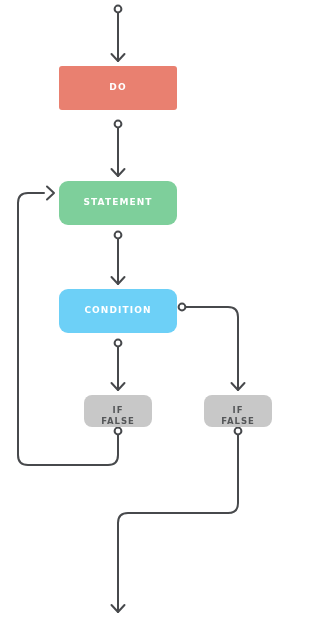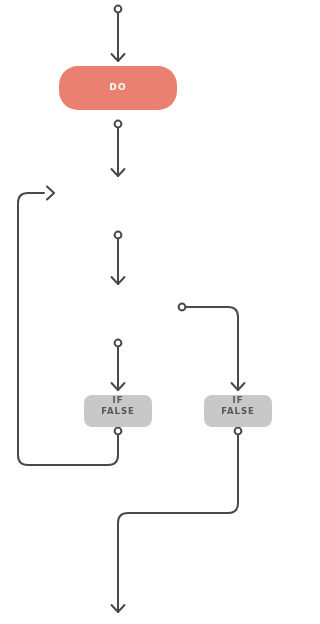--- a/index.html
+++ b/index.html
@@ -36,21 +36,21 @@
     font-weight: 700;
     text-align: center;
     line-height: 1.25;
     z-index: 2;
   }
   .node-do {
     left: 59px;
     top: 66px;
     width: 118px;
     height: 44px;
-    border-radius: 19px;
+    border-radius: 3px;
     background: #e98070;
   }
   .node-statement {
     left: 59px;
     top: 181px;
     width: 118px;
     height: 44px;
     border-radius: 9px;
     background: #7ecf9b;
   }
@@ -58,21 +58,21 @@
     left: 59px;
     top: 289px;
     width: 118px;
     height: 44px;
     border-radius: 9px;
     background: #6dd0f7;
   }
   .pill {
     position: absolute;
     display: flex;
-    align-items: flex-start;
+    align-items: flex-end;
     justify-content: center;
     box-sizing: border-box;
     width: 68px;
     height: 32px;
     border-radius: 8px;
     background: #c8c8c8;
     color: #555759;
     font-size: 8.5px;
     font-weight: 700;
     letter-spacing: 0.9px;
@@ -143,21 +143,27 @@
                L 118 612" fill="none" stroke="#47494c" stroke-width="2" stroke-linecap="round" stroke-linejoin="round"></path>
       <circle cx="238" cy="431" r="3.4" fill="#ffffff" stroke="#47494c" stroke-width="2"></circle>
       <use href="#arrowhead-glyph" x="118" y="612"></use>
     </g>
   </svg>
 
   <div class="node node-do">
     <span>DO</span>
   </div>
 
+  <div class="node node-statement">
+    <span>STATEMENT</span>
+  </div>
 
+  <div class="node node-condition">
+    <span>CONDITION</span>
+  </div>
 
   <div class="pill pill-false">
     <span>
       <span>IF</span><br>
       <span>FALSE</span>
     </span>
   </div>
 
   <div class="pill pill-true">
     <span>

